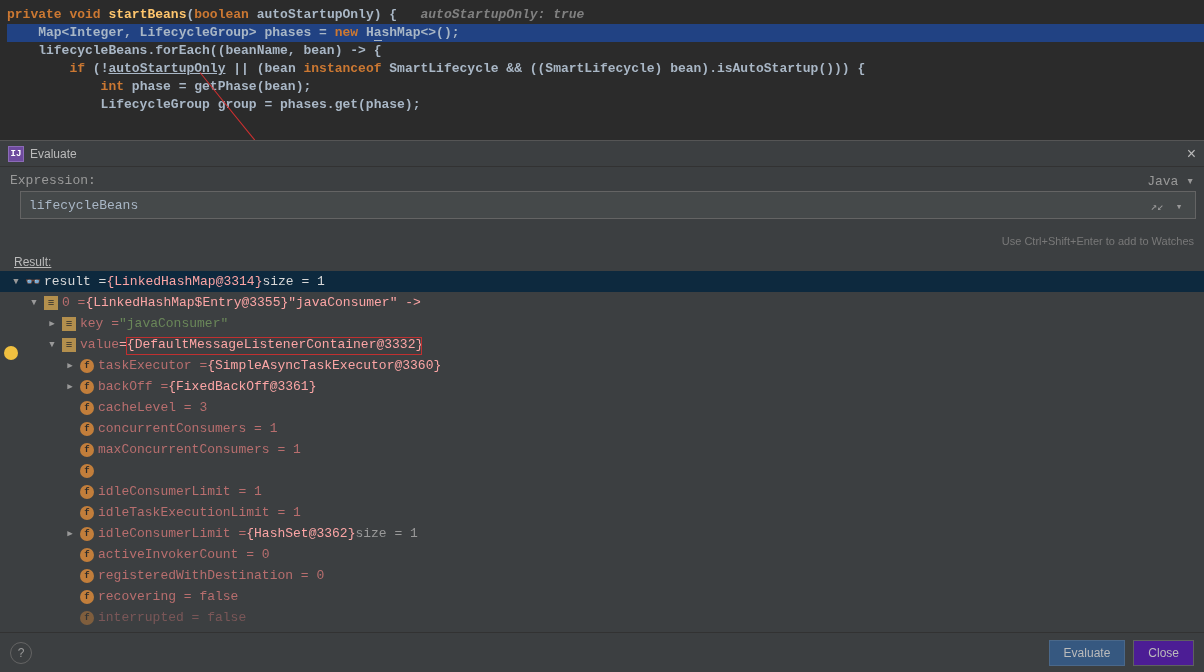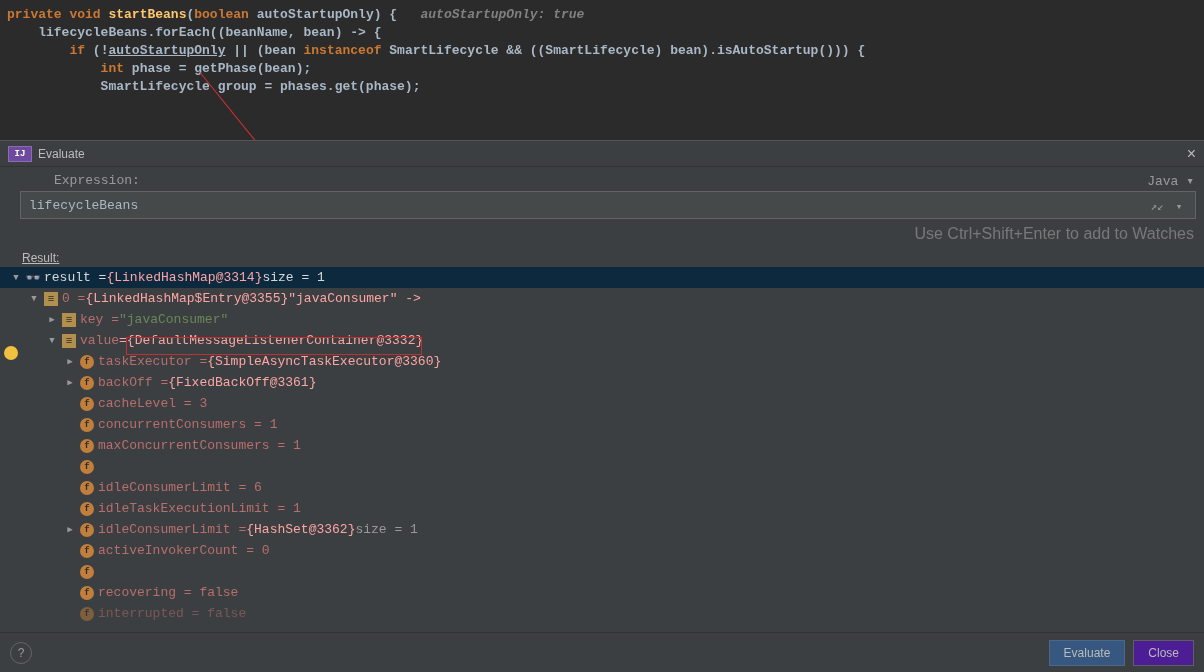--- a/index.html
+++ b/index.html
@@ -8,31 +8,31 @@
 .code-line { line-height:18px; white-space:pre; }
 .kw { color:#cc7832; }
 .method { color:#ffc66d; }
 .comment { color:#808080; font-style:italic; }
 .hl-sel { background:#214283; }
 .hl-line { background:#214283; display:inline-block; width:100%; }
 .underline { text-decoration:underline; }
 .redline { position:absolute; width:230px; height:1px; background:#d03030; transform-origin:left center; left:200px; top:72px; transform:rotate(51deg); pointer-events:none; }
 .dialog { position:absolute; top:140px; left:0; right:0; bottom:0; background:#3c3f41; border-top:1px solid #555; display:flex; flex-direction:column; }
 .dlg-title { display:flex; align-items:center; height:26px; padding:0 8px; background:#3c3f41; border-bottom:1px solid #323232; }
-.dlg-icon { width:24px; height:16px; background:#6e4a9e; border:1px solid #8b6bb7; display:flex; align-items:center; justify-content:center; color:#fff; font-size:9px; font-weight:bold; margin-right:6px; }
+.dlg-icon { width:16px; height:16px; background:#6e4a9e; border:1px solid #8b6bb7; display:flex; align-items:center; justify-content:center; color:#fff; font-size:9px; font-weight:bold; margin-right:6px; }
 .dlg-title-text { color:#bbb; font-family:'Segoe UI',sans-serif; font-size:12px; flex:1; }
 .dlg-close { color:#bbb; font-size:16px; cursor:pointer; font-family:'Segoe UI',sans-serif; }
-.expr-label-row { display:flex; justify-content:space-between; padding:6px 10px 2px 10px; color:#999; font-family:'Segoe UI',sans-serif; font-size:12px;margin-left:44px; }
+.expr-label-row { display:flex; justify-content:space-between; padding:6px 10px 2px 10px; color:#999; font-family:'Segoe UI',sans-serif; font-size:12px; }
 .bulb { width:14px; height:14px; background:#f0c040; border-radius:50%; position:absolute; left:4px; top:205px; z-index:2; }
 .expr-input-wrap { padding:0 8px 4px 20px; position:relative; }
 .expr-input { width:100%; background:#45494a; border:1px solid #646464; color:#a9b7c6; padding:4px 60px 4px 8px; height:28px; }
 .expr-btns { position:absolute; right:14px; top:4px; display:flex; gap:0; }
 .expr-btn { width:22px; height:22px; display:flex; align-items:center; justify-content:center; color:#999; cursor:pointer; font-size:11px; }
-.hint-row { text-align:right; padding:2px 10px 6px 0; color:#787878; font-family:'Segoe UI',sans-serif; font-size:16px; }
-.result-label { padding:2px 22px; color:#bbb; font-family:'Segoe UI',sans-serif; font-size:12px; text-decoration:underline; }
+.hint-row { text-align:right; padding:2px 10px 6px 0; color:#787878; font-family:'Segoe UI',sans-serif; font-size:11px;margin-top:10px; }
+.result-label { padding:2px 14px; color:#bbb; font-family:'Segoe UI',sans-serif; font-size:12px; text-decoration:underline; }
 .tree { flex:1; overflow:hidden; background:#3c3f41; }
 .tree-row { display:flex; align-items:center; height:21px; padding-left:10px; color:#999; }
 .tree-row.sel { background:#0d293e; color:#d8d8d8; }
 .arrow { width:12px; color:#999; font-size:9px; display:inline-block; text-align:center; }
 .indent { display:inline-block; }
 .icon-f { width:14px; height:14px; border-radius:50%; background:#c27e3b; color:#2b2b2b; font-size:9px; font-weight:bold; display:inline-flex; align-items:center; justify-content:center; margin:0 4px; }
 .icon-eq { width:14px; height:14px; background:#b38f4d; color:#2b2b2b; display:inline-flex; align-items:center; justify-content:center; font-size:11px; margin:0 4px; }
 .icon-wh { width:14px; height:14px; display:inline-flex; align-items:center; justify-content:center; margin:0 4px; }
 .fname { color:#b86e6e; }
 .fval { color:#fca5a5; }
@@ -42,24 +42,25 @@
 .help-btn { width:22px; height:22px; border:1px solid #646464; border-radius:50%; color:#999; display:flex; align-items:center; justify-content:center; font-family:'Segoe UI',sans-serif; font-size:12px; cursor:pointer; }
 .spacer { flex:1; }
 .btn { height:26px; padding:0 14px; margin-left:8px; border:1px solid #5e6060; background:#4c1d95; color:#bbb; font-family:'Segoe UI',sans-serif; font-size:12px; cursor:pointer; }
 .btn.primary { background:#365880; border-color:#4a688a; }
 </style>
 </head>
 <body>
 
 <div class="code-area">
   <div class="code-line"><span class="kw">private </span><span class="kw">void </span><span class="method">startBeans</span><span>(</span><span class="kw">boolean </span><span>autoStartupOnly) {   </span><span class="comment">autoStartupOnly: true</span></div>
+  <div class="code-line hl-line"><span>    Map&lt;Integer, LifecycleGroup&gt; phases = </span><span class="kw">new </span><span>H</span><span style="border-bottom:1px solid #a9b7c6">a</span><span>shMap&lt;&gt;();</span></div>
   <div class="code-line"><span>    lifecycleBeans.forEach((beanName, bean) -&gt; {</span></div>
   <div class="code-line"><span class="kw">        if </span><span>(!</span><span class="underline">autoStartupOnly</span><span> || (bean </span><span class="kw">instanceof </span><span>SmartLifecycle &amp;&amp; ((SmartLifecycle) bean).isAutoStartup())) {</span></div>
   <div class="code-line"><span class="kw">            int </span><span>phase = getPhase(bean);</span></div>
-  <div class="code-line"><span>            SmartLifecycle group = phases.get(phase);</span></div>
+  <div class="code-line"><span>            LifecycleGroup group = phases.get(phase);</span></div>
   <div class="redline"></div>
 </div>
 
 <div class="dialog">
   <div class="dlg-title">
     <div class="dlg-icon">IJ</div>
     <div class="dlg-title-text">Evaluate</div>
     <div class="dlg-close">×</div>
   </div>
   <div class="expr-label-row">
@@ -137,21 +138,21 @@
         <span class="icon-f">f</span>
         <span class="fname">maxConcurrentConsumers = 1</span>
       </div>
     <div class="tree-row">
         <span class="indent" style="width:66px"></span>
         <span class="icon-f">f</span>
       </div>
     <div class="tree-row">
         <span class="indent" style="width:66px"></span>
         <span class="icon-f">f</span>
-        <span class="fname">idleConsumerLimit = 6</span>
+        <span class="fname">idleConsumerLimit = 1</span>
       </div>
     <div class="tree-row">
         <span class="indent" style="width:66px"></span>
         <span class="icon-f">f</span>
         <span class="fname">idleTaskExecutionLimit = 1</span>
       </div>
     <div class="tree-row">
         <span class="indent" style="width:54px"></span>
         <span class="arrow">▶</span>
         <span class="icon-f">f</span>
@@ -160,20 +161,21 @@
         <span>  size = 1</span>
       </div>
     <div class="tree-row">
         <span class="indent" style="width:66px"></span>
         <span class="icon-f">f</span>
         <span class="fname">activeInvokerCount = 0</span>
       </div>
     <div class="tree-row">
         <span class="indent" style="width:66px"></span>
         <span class="icon-f">f</span>
+        <span class="fname">registeredWithDestination = 0</span>
       </div>
     <div class="tree-row">
         <span class="indent" style="width:66px"></span>
         <span class="icon-f">f</span>
         <span class="fname">recovering = false</span>
       </div>
     <div class="tree-row" style="opacity:.5">
         <span class="indent" style="width:66px"></span>
         <span class="icon-f">f</span>
         <span class="fname">interrupted = false</span>

